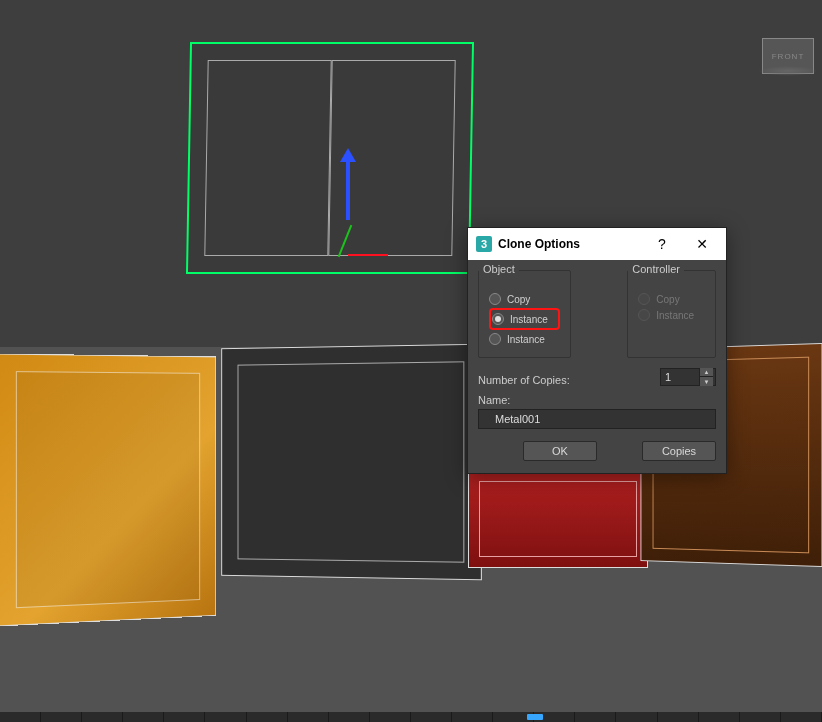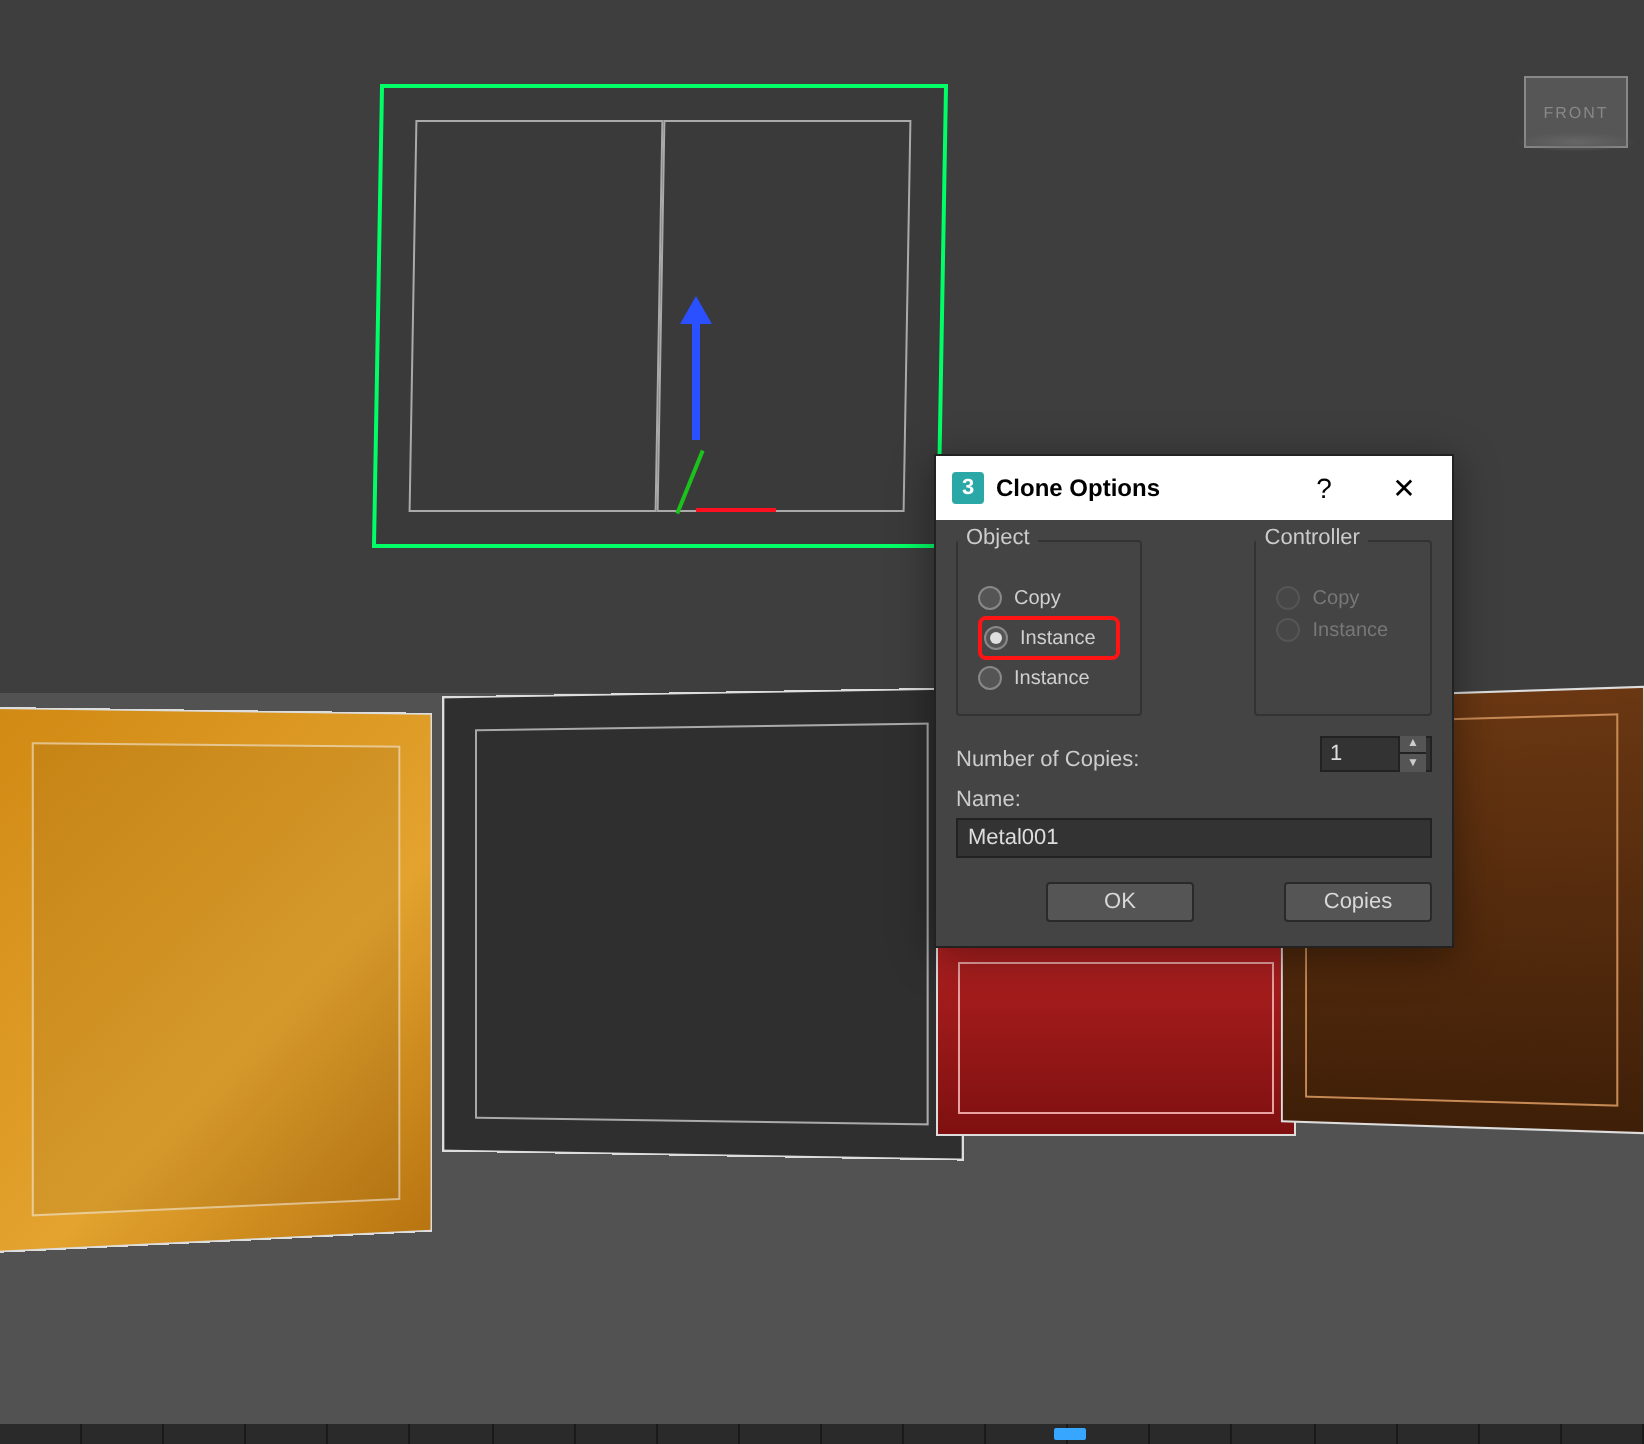--- a/index.html
+++ b/index.html
@@ -346,21 +346,21 @@
     .spinner-btn:first-child { border-bottom: 1px solid #222; }
     .name-row {
       margin-bottom: 12px;
     }
     .name-input {
       width: 100%;
       background: #333;
       border: 1px solid #222;
       color: #ddd;
       font-size: 11px;
-      padding: 3px 5px;
+      padding: 3px 16px;
       outline: none;
     }
     .dialog-buttons {
       display: flex;
       justify-content: flex-end;
       gap: 10px;
     }
     .dlg-btn {
       width: 74px;
       height: 20px;

